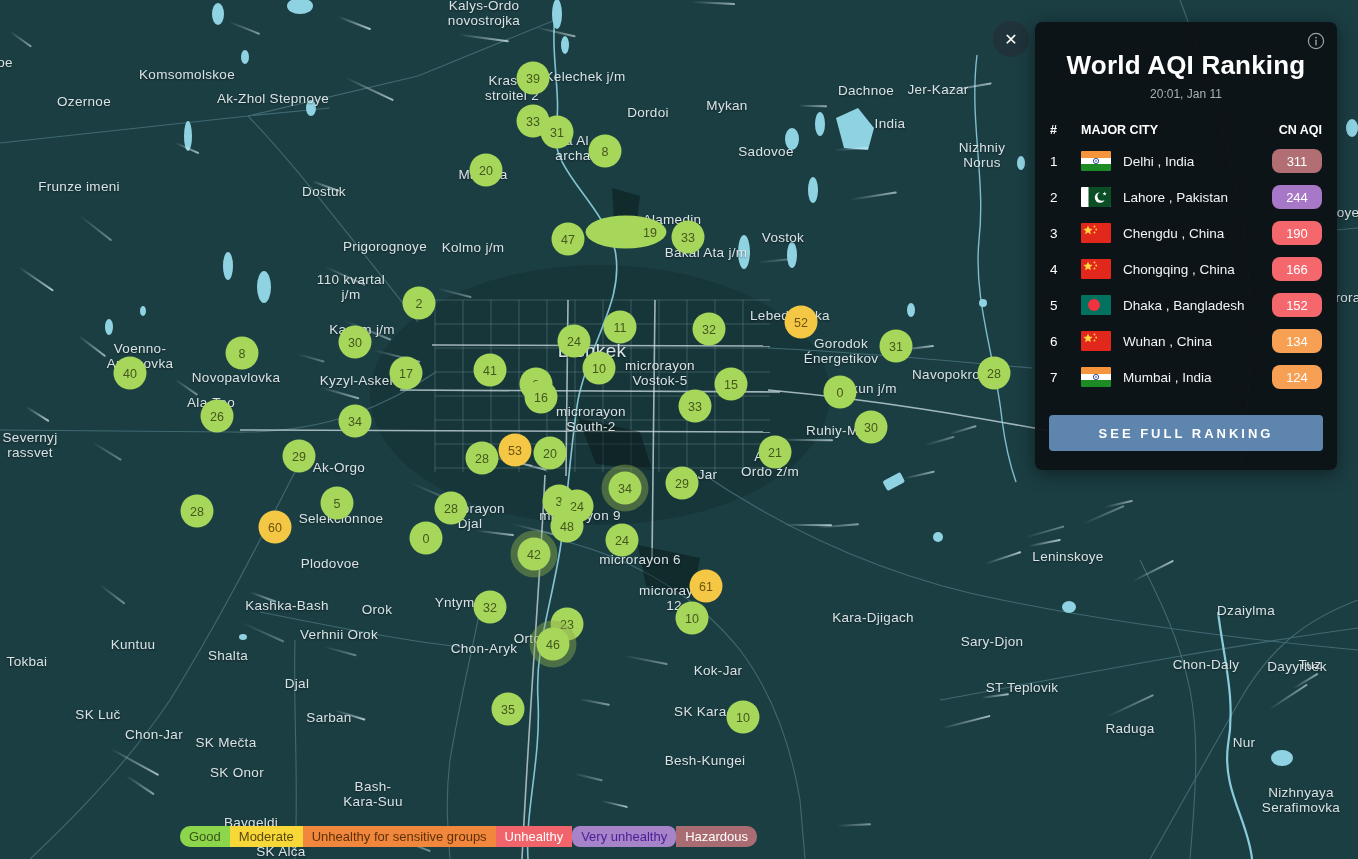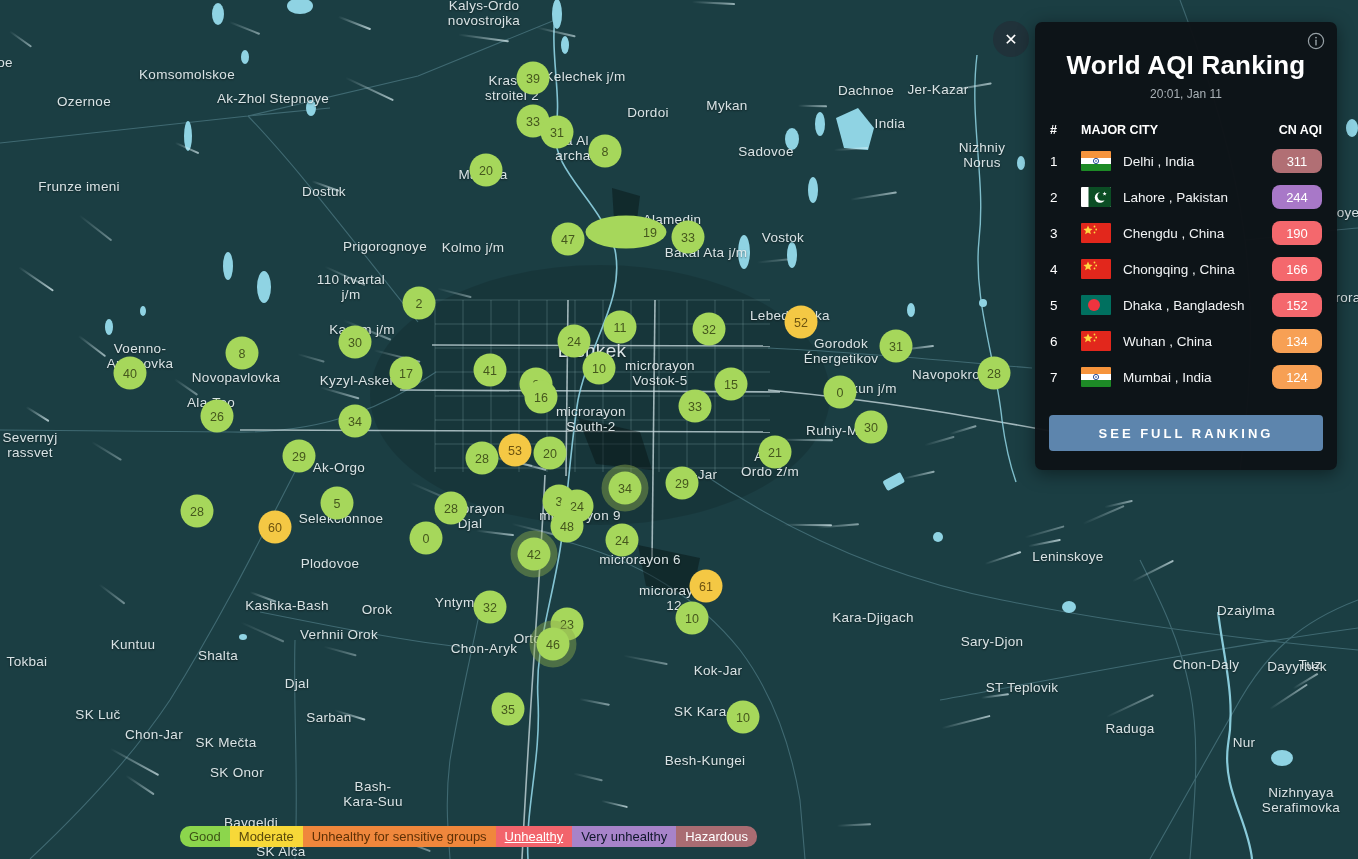--- a/index.html
+++ b/index.html
@@ -276,21 +276,21 @@
       <div class="maplabel" style="left: 640px; top: 559px;">microrayon 6</div>
       <div class="maplabel" style="left: 674px; top: 598px;">microrayon
 12</div>
       <div class="maplabel" style="left: 330px; top: 563px;">Plodovoe</div>
       <div class="maplabel" style="left: 462px; top: 602px;">Yntymak</div>
       <div class="maplabel" style="left: 287px; top: 605px;">Kashka-Bash</div>
       <div class="maplabel" style="left: 377px; top: 609px;">Orok</div>
       <div class="maplabel" style="left: 339px; top: 634px;">Verhnii Orok</div>
       <div class="maplabel" style="left: 133px; top: 644px;">Kuntuu</div>
       <div class="maplabel" style="left: 27px; top: 661px;">Tokbai</div>
-      <div class="maplabel" style="left: 218px; top: 655px;">Shalta</div>
+      <div class="maplabel" style="left: 228px; top: 655px;">Shalta</div>
       <div class="maplabel" style="left: 297px; top: 683px;">Djal</div>
       <div class="maplabel" style="left: 98px; top: 714px;">SK Luč</div>
       <div class="maplabel" style="left: 329px; top: 717px;">Sarban</div>
       <div class="maplabel" style="left: 154px; top: 734px;">Chon-Jar</div>
       <div class="maplabel" style="left: 226px; top: 742px;">SK Mečta</div>
       <div class="maplabel" style="left: 237px; top: 772px;">SK Onor</div>
       <div class="maplabel" style="left: 373px; top: 794px;">Bash-
 Kara-Suu</div>
       <div class="maplabel" style="left: 251px; top: 822px;">Baygeldi</div>
       <div class="maplabel" style="left: 281px; top: 851px;">SK Alča</div>
@@ -474,22 +474,22 @@
   </div>
       <div class="marker m-good" style="left: 743px; top: 717px;">
     <span>10</span>
   </div>
     </div>
 
   <div id="legend">
       <span class="chip" style="background: rgb(140, 214, 76); color: rgb(61, 83, 22);">Good</span>
       <span class="chip" style="background: rgb(247, 216, 56); color: rgb(90, 74, 11);">Moderate</span>
       <span class="chip" style="background: rgb(240, 135, 60); color: rgb(94, 48, 5);">Unhealthy for sensitive groups</span>
-      <span class="chip" style="background: rgb(242, 100, 108); color: rgb(255, 255, 255); text-decoration: underline;">Unhealthy</span>
-      <span class="chip" style="background: rgb(167, 131, 201); color: #0f172a;">Very unhealthy</span>
+      <span class="chip" style="background: rgb(242, 100, 108); color: rgb(255, 255, 255);">Unhealthy</span>
+      <span class="chip" style="background: rgb(167, 131, 201); color: #4c1d95; border-radius: 8px;">Very unhealthy</span>
       <span class="chip" style="background: rgb(169, 108, 114); color: rgb(255, 255, 255);">Hazardous</span>
     </div>
 
   <button id="closebtn">
     <span>✕</span>
   </button>
 
   <aside class="panel">
     <svg class="info-icon" viewBox="0 0 18 18">
       <circle cx="9" cy="9" r="7.6" fill="none" stroke="currentColor" stroke-width="1.2"></circle>

